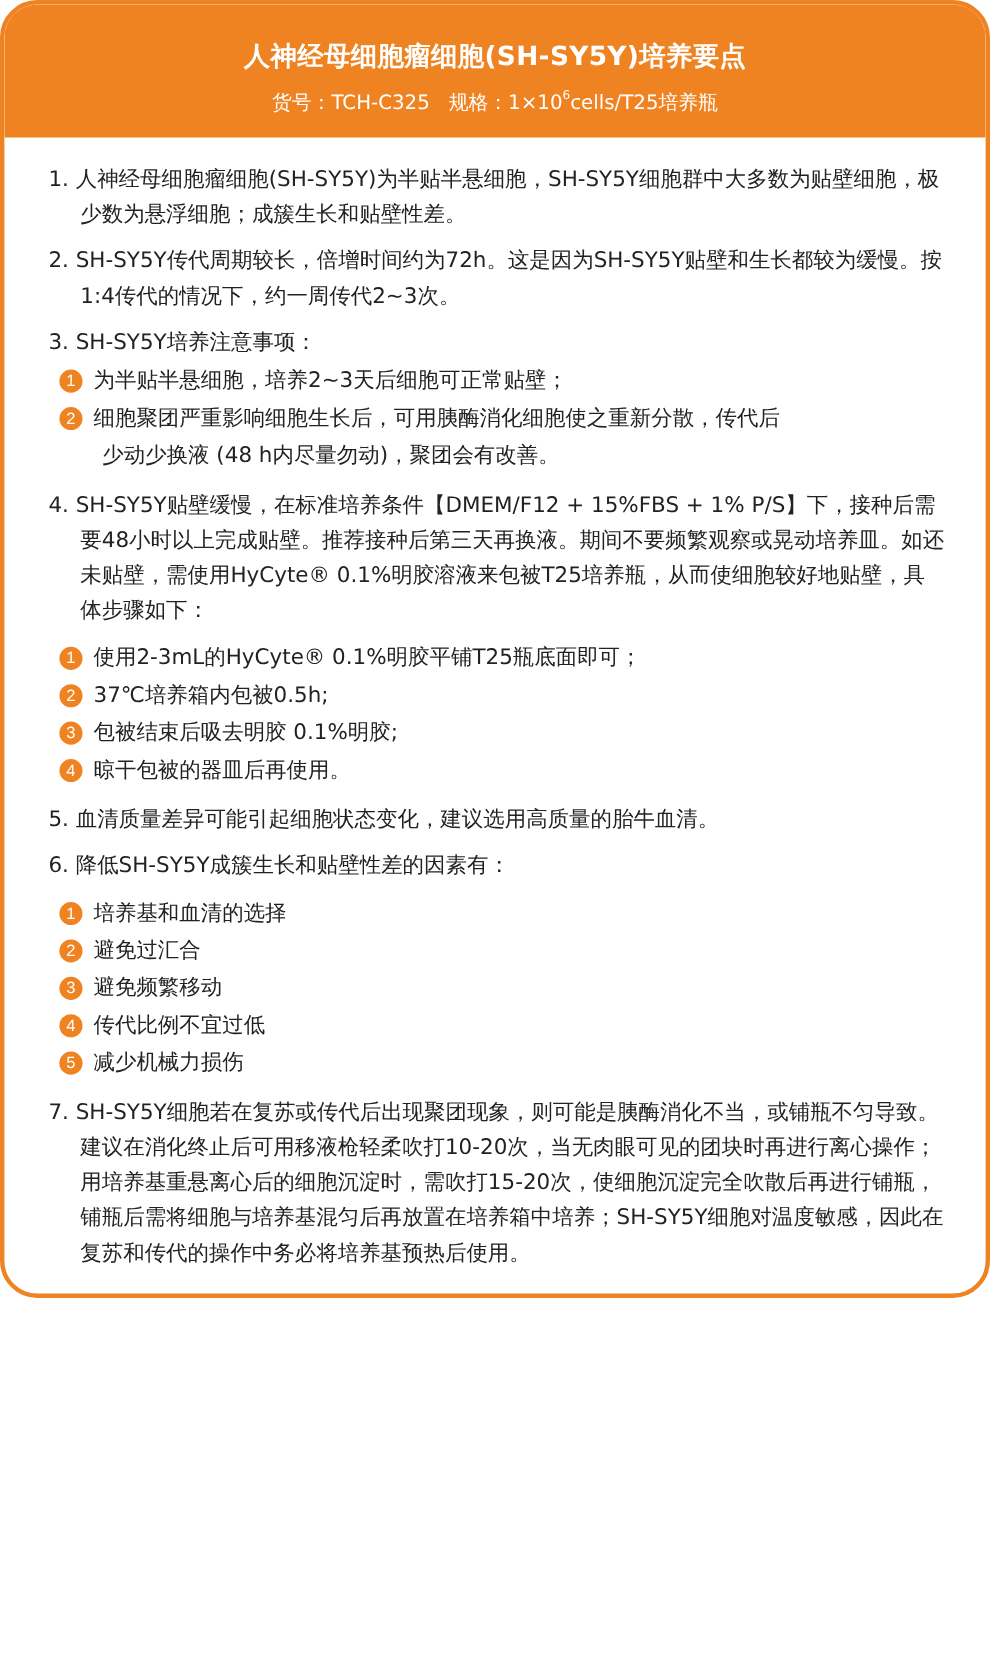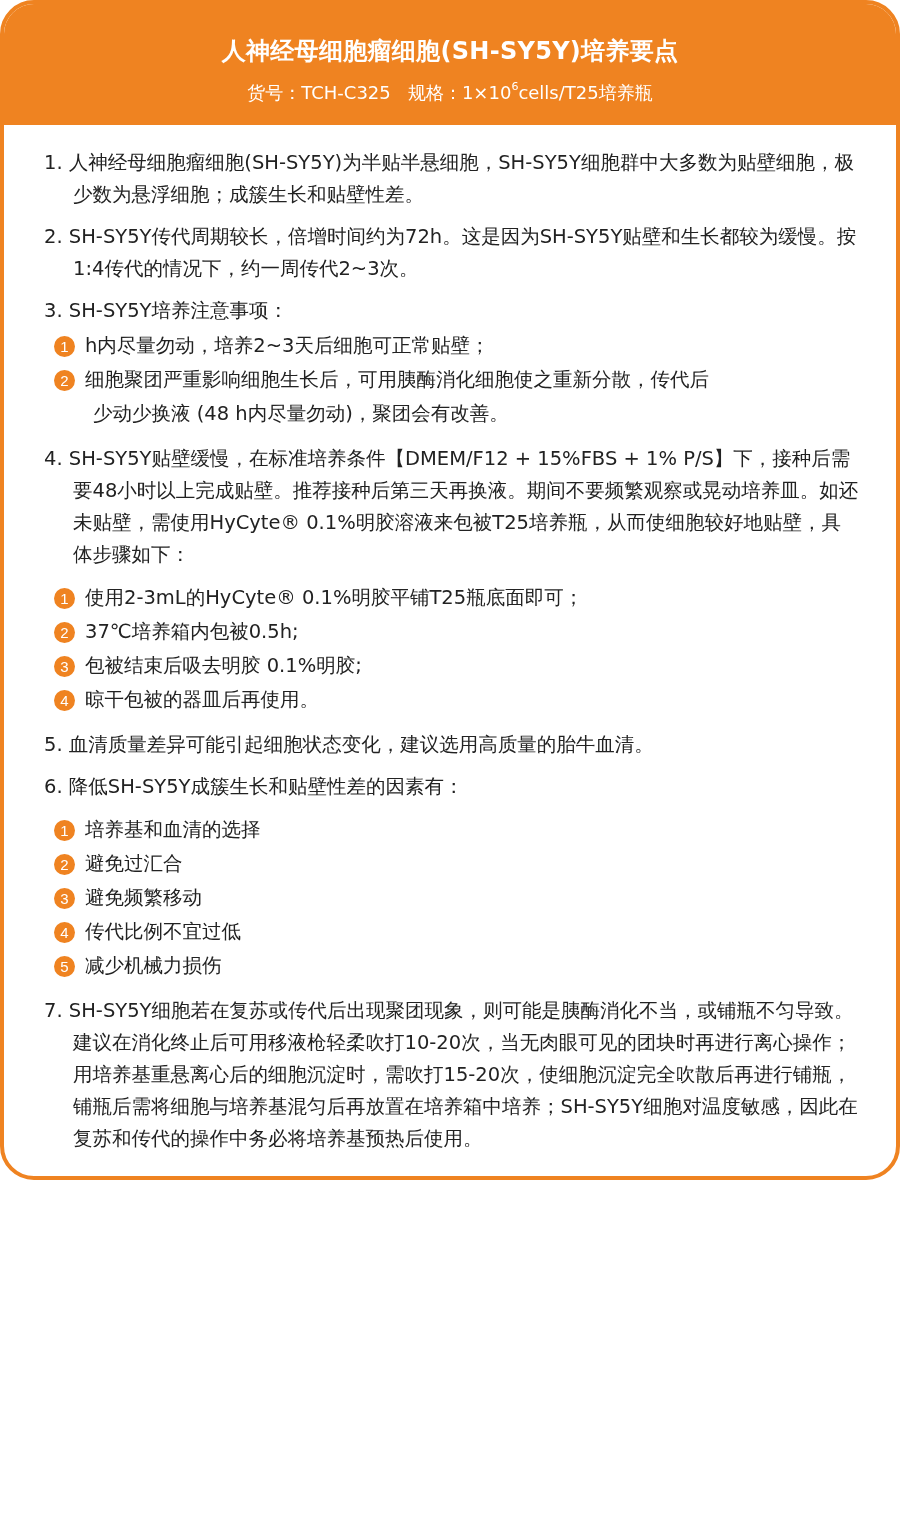--- a/index.html
+++ b/index.html
@@ -131,21 +131,21 @@
   <div class="content">
 
     <p class="para">1. 人神经母细胞瘤细胞(SH-SY5Y)为半贴半悬细胞，SH-SY5Y细胞群中大多数为贴壁细胞，极少数为悬浮细胞；成簇生长和贴壁性差。</p>
 
     <p class="para">2. SH-SY5Y传代周期较长，倍增时间约为72h。这是因为SH-SY5Y贴壁和生长都较为缓慢。按1:4传代的情况下，约一周传代2~3次。</p>
 
     <p class="para bold-heading">3. SH-SY5Y培养注意事项：</p>
     <div class="sublist">
       <div class="sub-item">
         <span class="badge">1</span>
-        <span class="sub-text">h内尽量勿动，培养2~3天后细胞可正常贴壁；</span>
+        <span class="sub-text">为半贴半悬细胞，培养2~3天后细胞可正常贴壁；</span>
       </div>
       <div class="sub-item">
         <span class="badge">2</span>
         <span class="sub-text">
           <span>细胞聚团严重影响细胞生长后，可用胰酶消化细胞使之重新分散，传代后</span>
           <span class="cont">少动少换液 (48 h内尽量勿动)，聚团会有改善。</span>
         </span>
       </div>
     </div>
 

